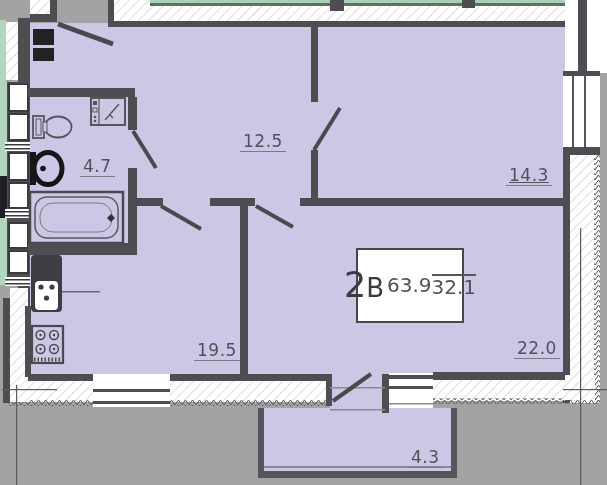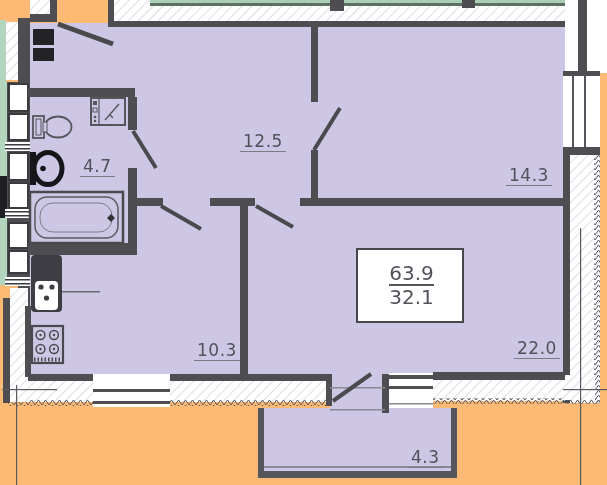--- a/index.html
+++ b/index.html
@@ -1,26 +1,26 @@
 <!DOCTYPE html>
 <html><head>
 <meta charset="utf-8">
 <style>
   html,body{margin:0;padding:0;background:#fff;}
-  #plan{position:relative;width:607px;height:485px;background:#fdba74;overflow:hidden;
+  #plan{position:relative;width:607px;height:485px;background:#a3a3a3;overflow:hidden;
         font-family:"DejaVu Sans",sans-serif;}
   #plan svg{position:absolute;left:0;top:0;}
   .area-label{position:absolute;color:#51515a;font-size:17px;letter-spacing:.5px;
       border-bottom:1.6px solid #7a7a84;padding:0 3px 1px 3px;line-height:1;background:transparent;}
   .apt-box{position:absolute;left:356px;top:248px;width:104px;height:71px;background:#fff;
       border:2.5px solid #47474d;display:flex;align-items:center;justify-content:center;}
   .apt-type{color:#3a3a41;line-height:1;white-space:nowrap;}
   .apt-type .num{font-size:35px;}
   .apt-type .let{font-size:26px;}
-  .apt-frac{display:flex;flex-direction:column;align-items:center;margin-left:3px;color:#51515a;justify-content:flex-end;}
+  .apt-frac{display:flex;flex-direction:row;align-items:center;margin-left:3px;color:#51515a;justify-content:flex-end;}
   .apt-frac .top{font-size:20px;line-height:1.05;}
   .apt-frac .bot{font-size:20px;line-height:1.05;border-top:2px solid #55555c;padding-top:1px;}
 </style>
 </head>
 <body>
 
 <div id="plan">
 <svg width="607" height="485" viewBox="0 0 607 485">
   <defs>
     <pattern id="hatch" width="7" height="7" patternUnits="userSpaceOnUse" patternTransform="rotate(45)">
@@ -212,25 +212,26 @@
     <circle cx="54" cy="349" r="4.4" stroke-width="1.5"></circle>
     <circle cx="40.5" cy="335" r="1.2" fill="#4a4a4e" stroke="none"></circle>
     <circle cx="54" cy="335" r="1.2" fill="#4a4a4e" stroke="none"></circle>
     <circle cx="40.5" cy="349" r="1.2" fill="#4a4a4e" stroke="none"></circle>
     <circle cx="54" cy="349" r="1.2" fill="#4a4a4e" stroke="none"></circle>
     <line x1="34" y1="359.5" x2="61" y2="359.5" stroke-width="4" stroke-dasharray="1.5,2"></line>
   </g>
 </svg>
 
   <div class="area-label" style="left:240px;top:133px;">12.5</div>
-  <div class="area-label" style="left:506px;top:167px;">14.3</div>
+  <div class="area-label" style="left:506px;top:167px;text-decoration:underline;">14.3</div>
   <div class="area-label" style="left:80px;top:158px;">4.7</div>
-  <div class="area-label" style="left:194px;top:342px;">10.3</div>
+  <div class="area-label" style="left:194px;top:342px;">19.5</div>
   <div class="area-label" style="left:514px;top:340px;">22.0</div>
   <div class="area-label" style="left:408px;top:449px;">4.3</div>
 
   <div class="apt-box">
+    <div class="apt-type"><span class="num">2</span><span class="let">В</span></div>
     <div class="apt-frac">
       <span class="top">63.9</span>
       <span class="bot">32.1</span>
     </div>
   </div>
 </div>
 
 </body></html>

